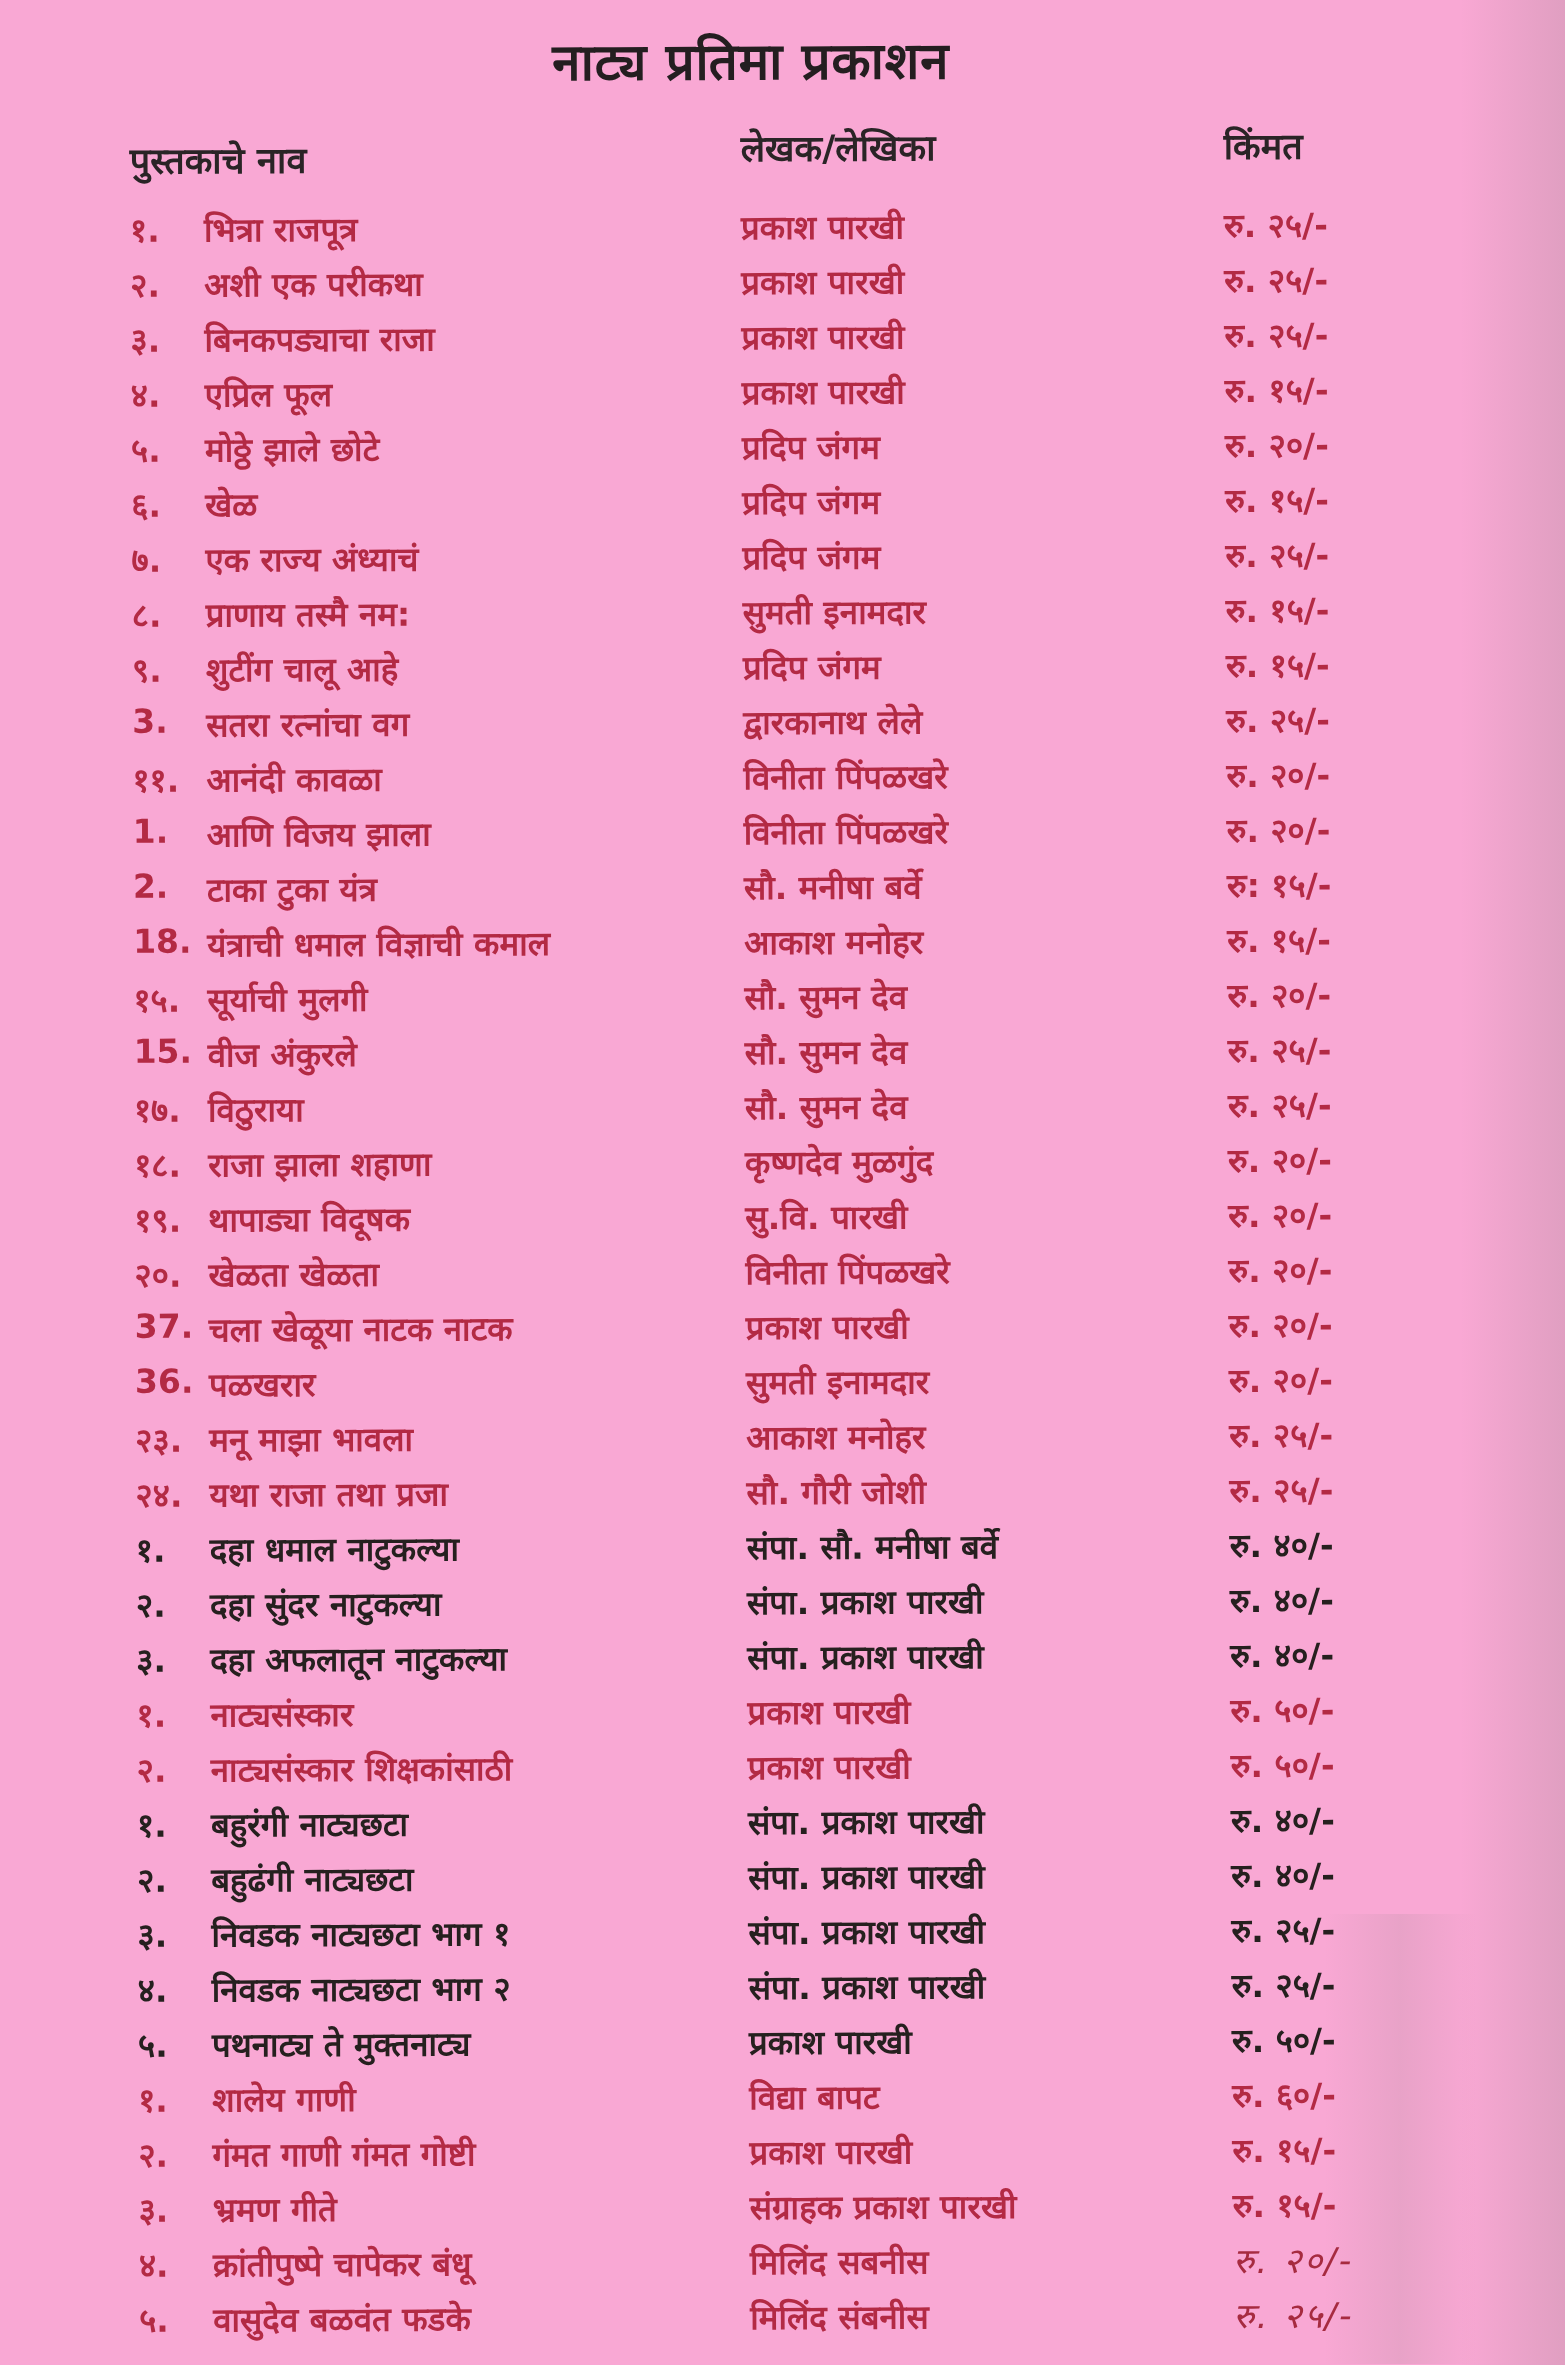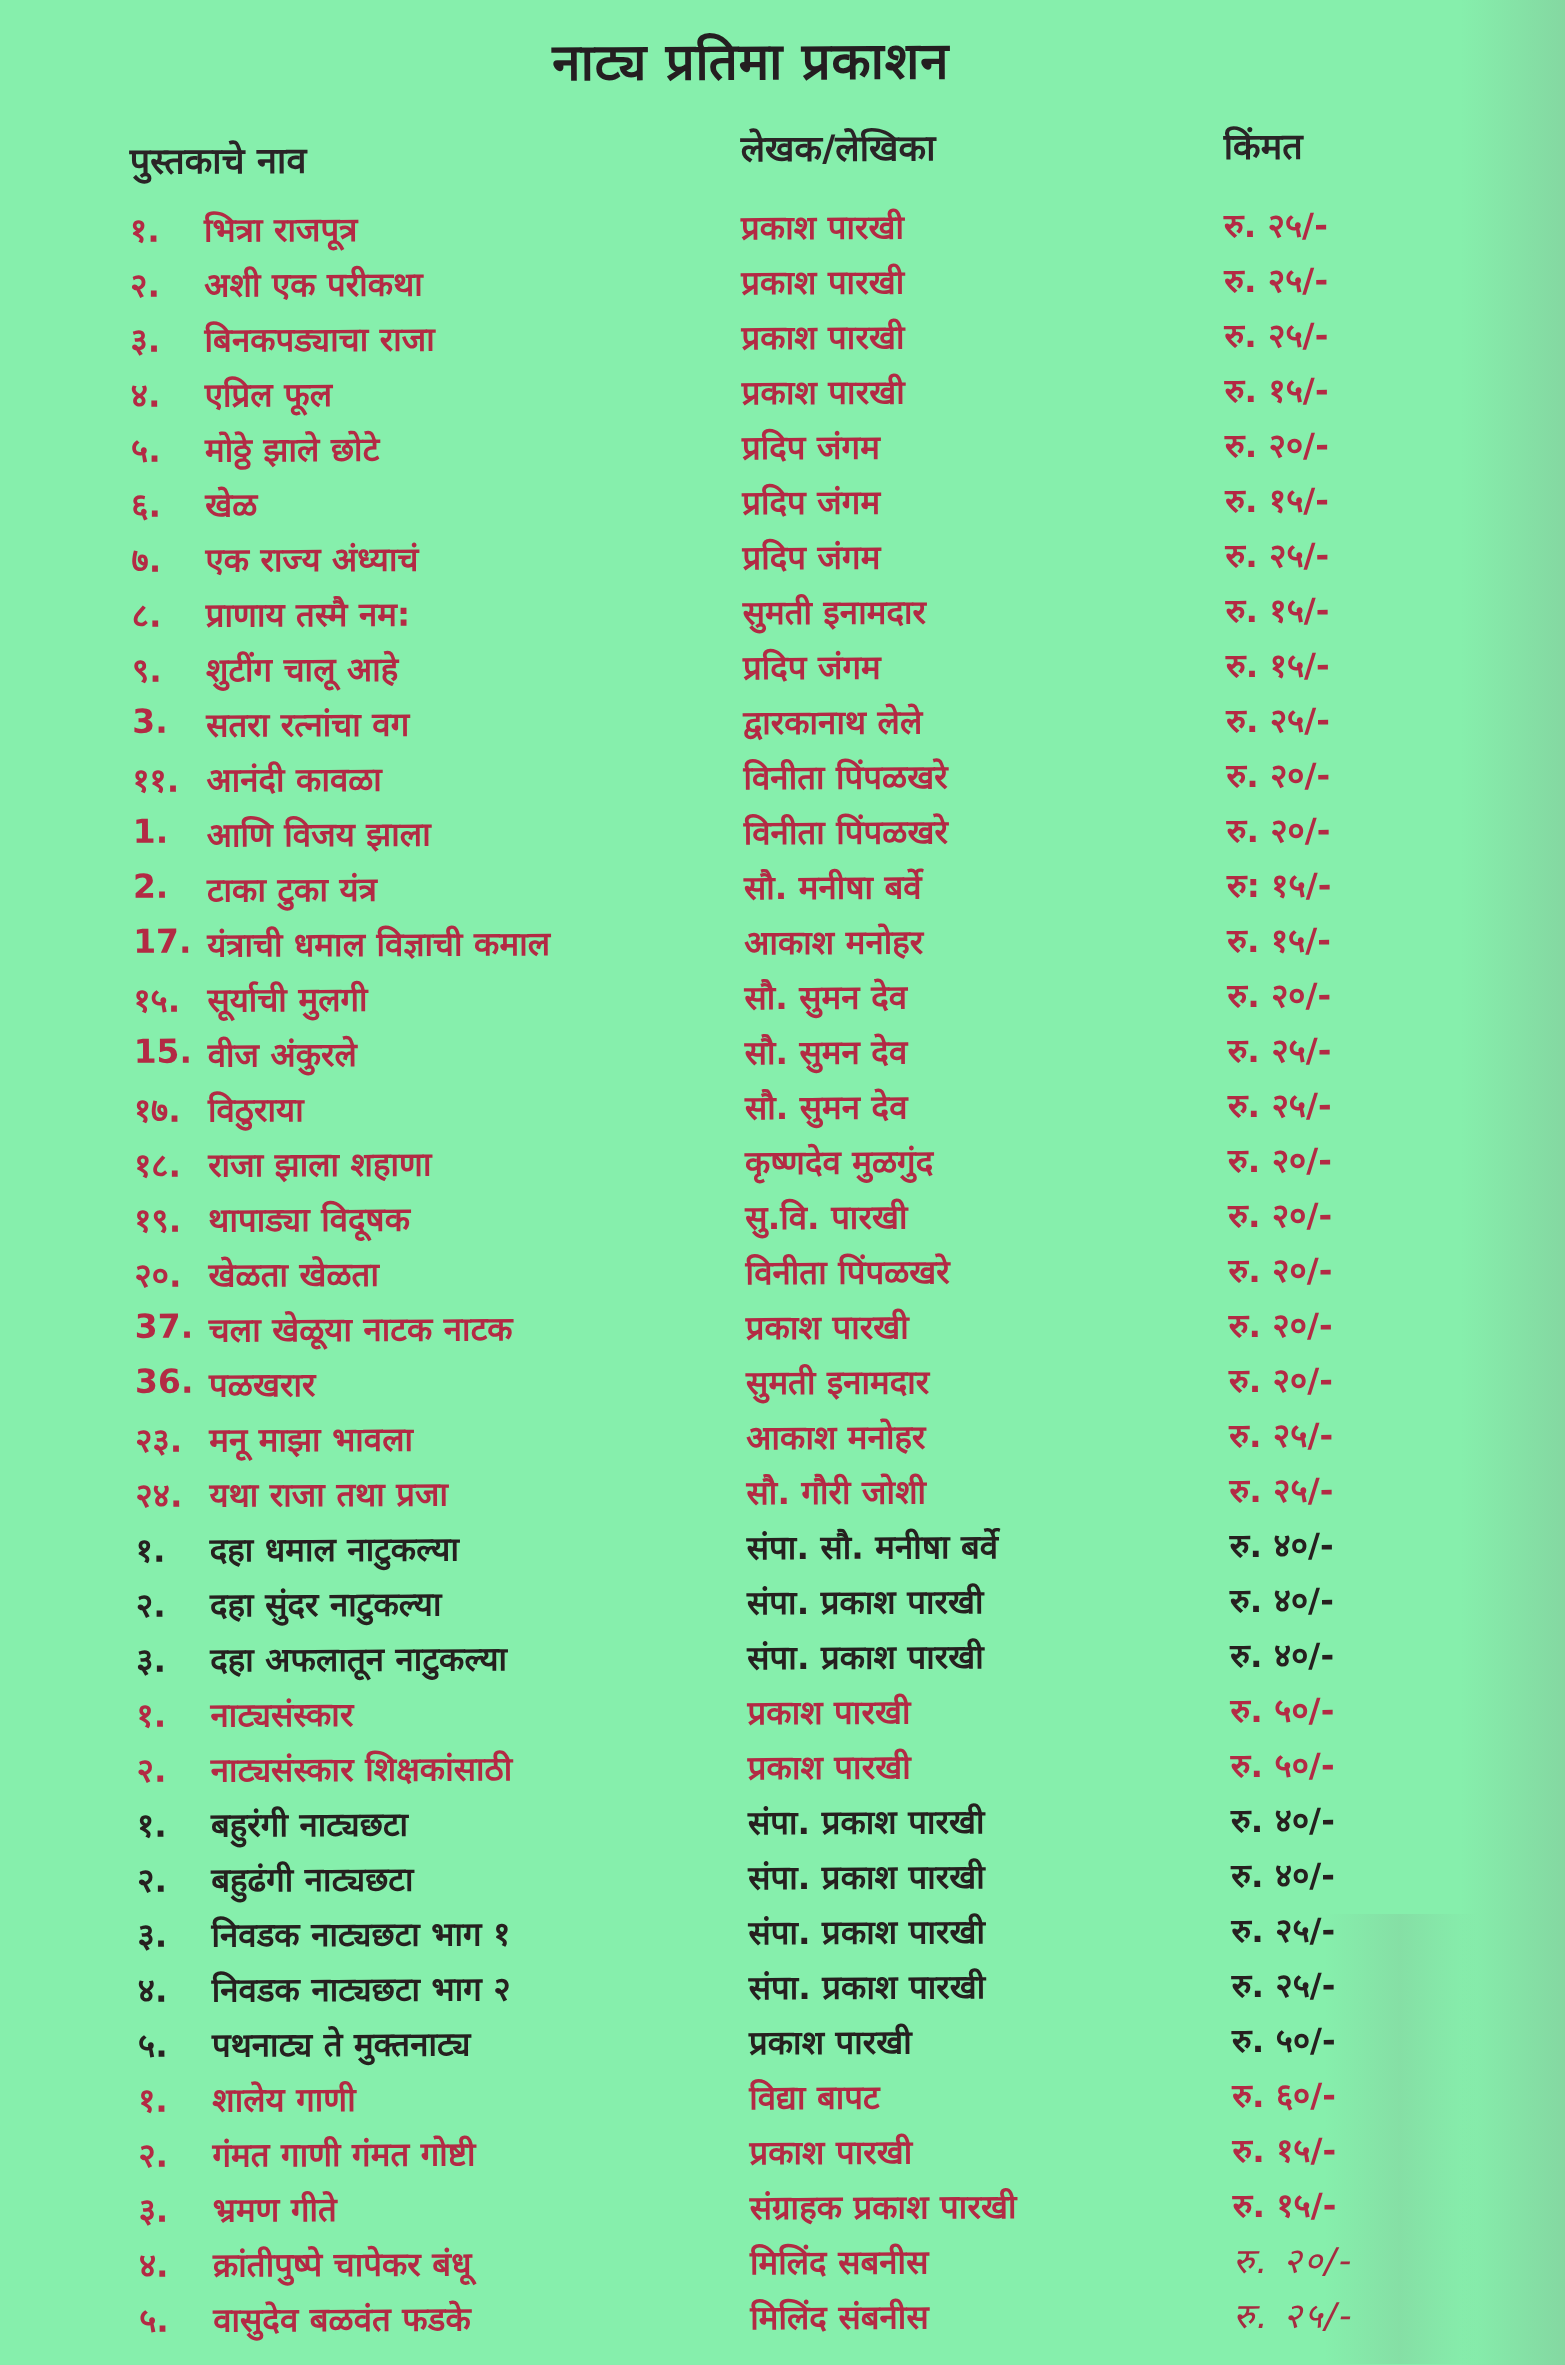--- a/index.html
+++ b/index.html
@@ -1,19 +1,19 @@
 <!DOCTYPE html>
 <html style="font-size:13px"><head>
 <meta charset="utf-8">
 <style>
   html,body{margin:0;padding:0;background:#dedbd6;}
   .page{
     position:relative;
     width:1565px;height:2366px;
-    background:#86efac;
+    background:#f9a8d4;
     font-family:"DejaVu Sans","Liberation Sans",sans-serif;
     overflow:hidden;
   }
   
   .shade-right{
     position:absolute;top:0;right:0;width:105px;height:100%;
     background:linear-gradient(to right, rgba(125,122,118,0), rgba(125,122,118,0.20));
     pointer-events:none;
   }
   .shade-streak{
@@ -183,21 +183,21 @@
     <span class="cell-name">
       <span class="num">2.</span>
       <span class="nm">टाका टुका यंत्र</span>
     </span>
     <span class="cell-author">सौ. मनीषा बर्वे</span>
     <span class="cell-price">रु: १५/-</span>
   </div>
 
   <div class="row red">
     <span class="cell-name">
-      <span class="num">17.</span>
+      <span class="num">18.</span>
       <span class="nm">यंत्राची धमाल विज्ञाची कमाल</span>
     </span>
     <span class="cell-author">आकाश मनोहर</span>
     <span class="cell-price">रु. १५/-</span>
   </div>
 
   <div class="row red">
     <span class="cell-name">
       <span class="num">१५.</span>
       <span class="nm">सूर्याची मुलगी</span>

